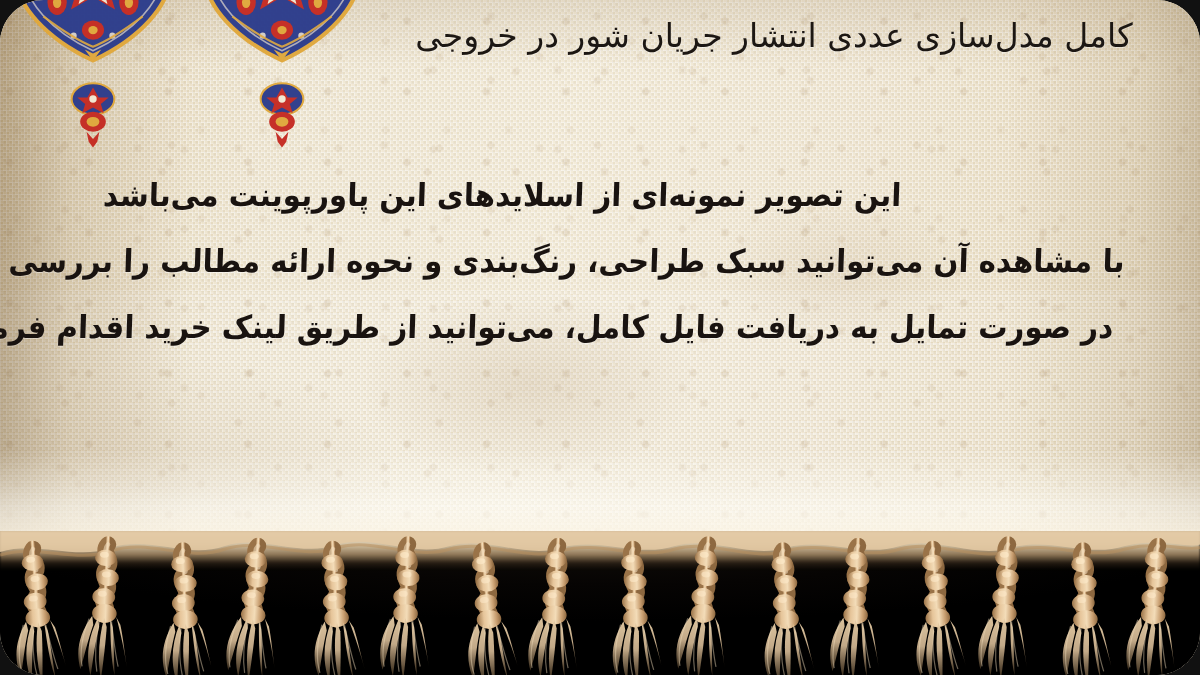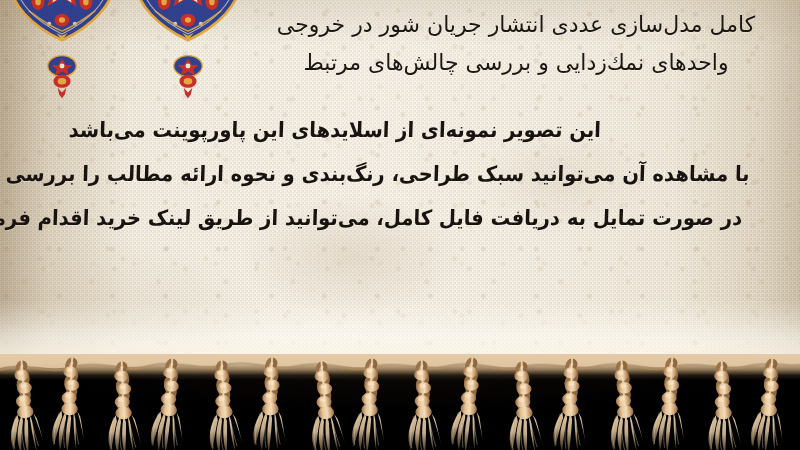--- a/index.html
+++ b/index.html
@@ -6,20 +6,21 @@
   html,body{margin:0;padding:0;background:#111;}
   *{box-sizing:border-box;}
 
   #slide{
     position:relative;
     width:800px;height:450px;
     overflow:hidden;
     font-family:"DejaVu Sans","Liberation Sans",sans-serif;
     background:#e9dfc9;
     user-select:none;
+    border-radius:29px;
   }
 
   
   .canvas-base{
     position:absolute; inset:0;
     background:
       linear-gradient(100deg,#d9c8a8 0%,#e6d9bf 7%,#efe6d2 22%,#f3ebd9 45%,#efe5d1 68%,#e8dcc3 88%,#ddcfb4 100%);
   }
   .weave-v{
     position:absolute; inset:0;
@@ -218,21 +219,20 @@
         <use href="#medallion"></use>
       </g>
       <g transform="translate(56,66) scale(0.95)" opacity=".97">
         <use href="#pendant"></use>
       </g>
     </svg>
   </div>
 
   <div class="title-block">
     <span class="title-line">کامل مدل‌سازی عددی انتشار جریان شور در خروجی</span>
-    <span class="title-line">واحدهای نمك‌زدایی و بررسی چالش‌های مرتبط</span>
   </div>
 
   <div class="body-block">
     <span class="body-line l1">این تصویر نمونه‌ای از اسلایدهای این پاورپوینت می‌باشد</span>
     <span class="body-line l2">با مشاهده آن می‌توانید سبک طراحی، رنگ‌بندی و نحوه ارائه مطالب را بررسی نمایید</span>
     <span class="body-line l3">در صورت تمایل به دریافت فایل کامل، می‌توانید از طریق لینک خرید اقدام فرمایید</span>
   </div>
 
   <div class="shine"></div>
 

